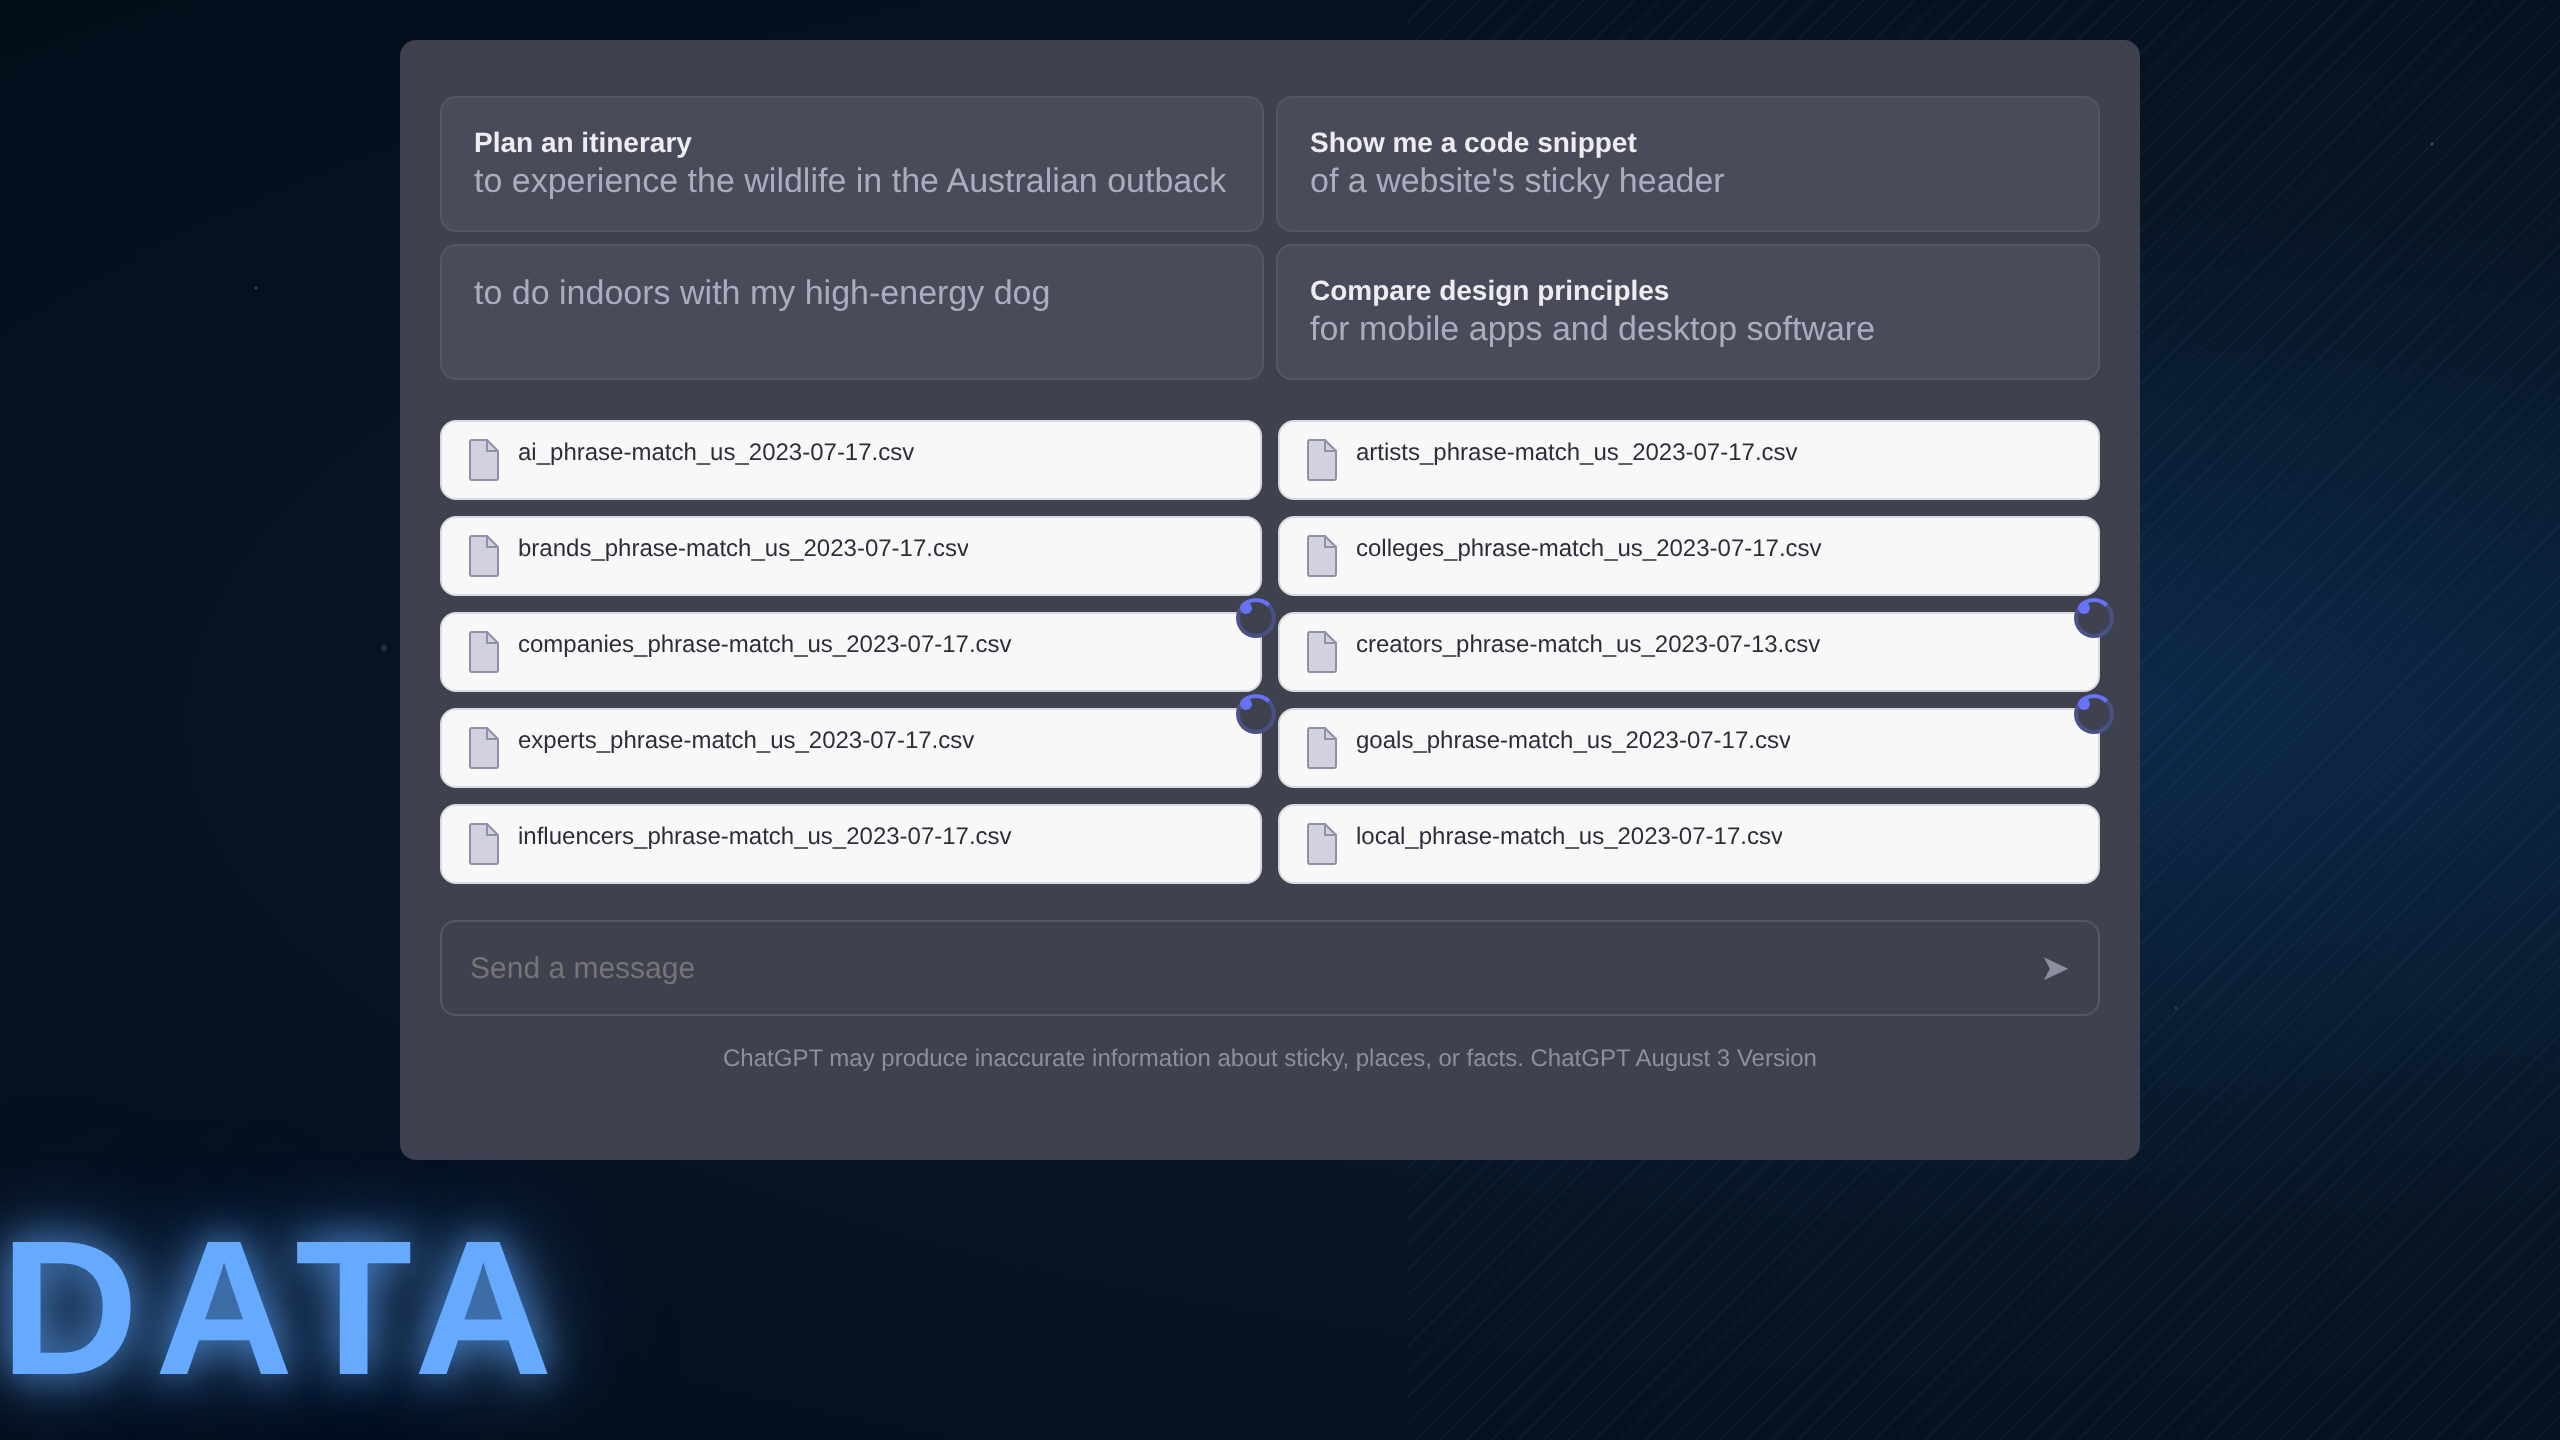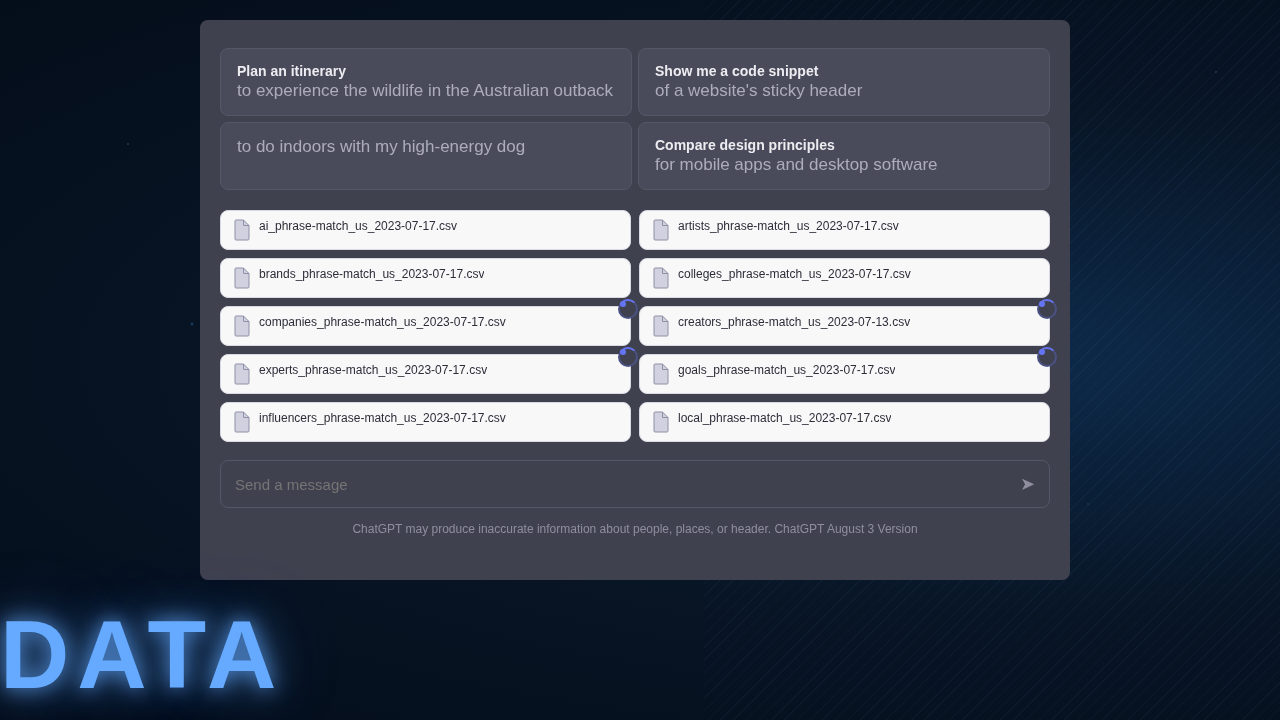--- a/index.html
+++ b/index.html
@@ -357,19 +357,19 @@
     </div>
 
   </div>
 
   <div class="message-input-area">
     <input class="message-input" type="text" placeholder="Send a message" style="">
     <span class="send-btn">➤</span>
   </div>
 
   <div class="footer-text">
-    <span>ChatGPT may produce inaccurate information about people, places, or header.</span>
+    <span>ChatGPT may produce inaccurate information about sticky, places, or facts.</span>
     <span class="footer-link">ChatGPT August 3 Version</span>
   </div>
 
 </div>
 
 <div class="data-overlay">DATA</div>
 
 </body></html>

